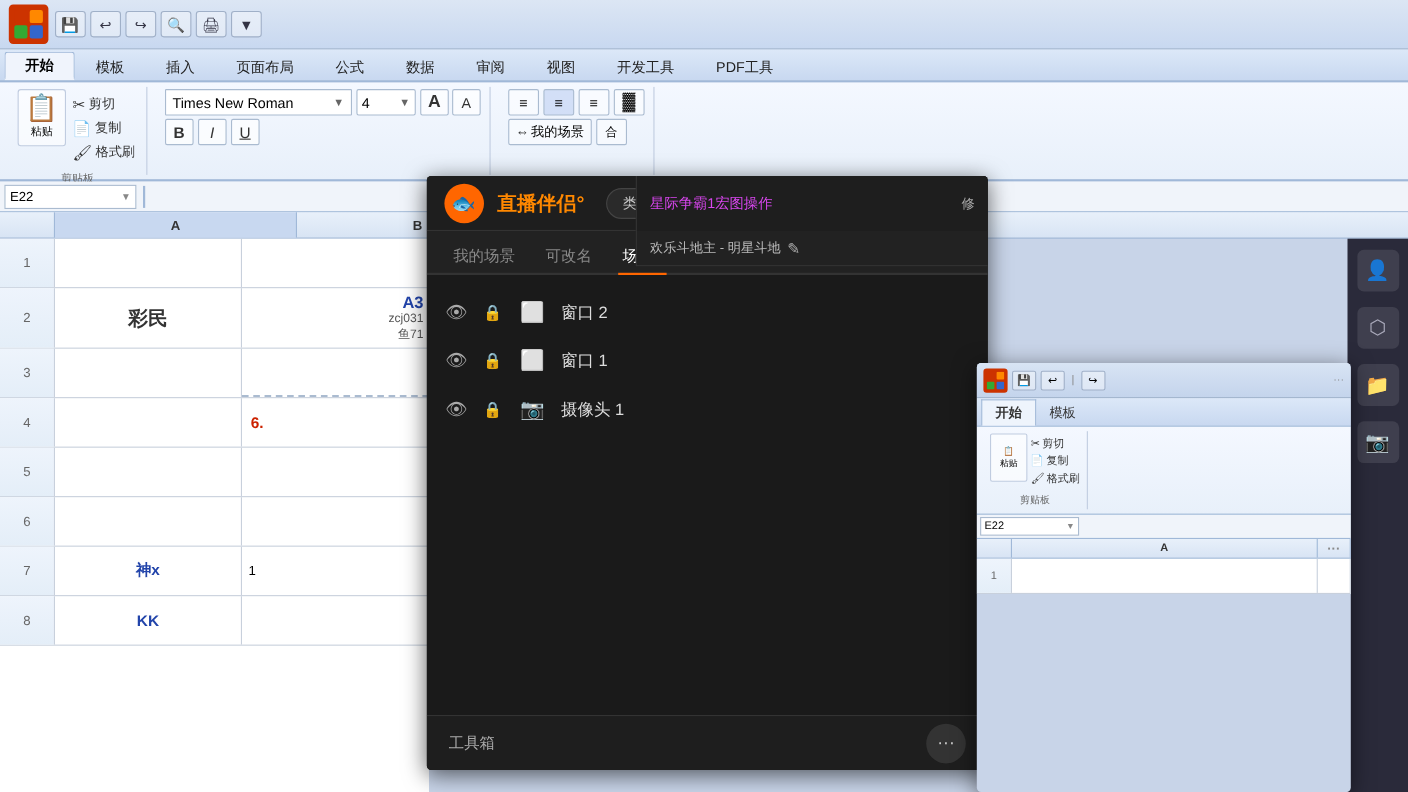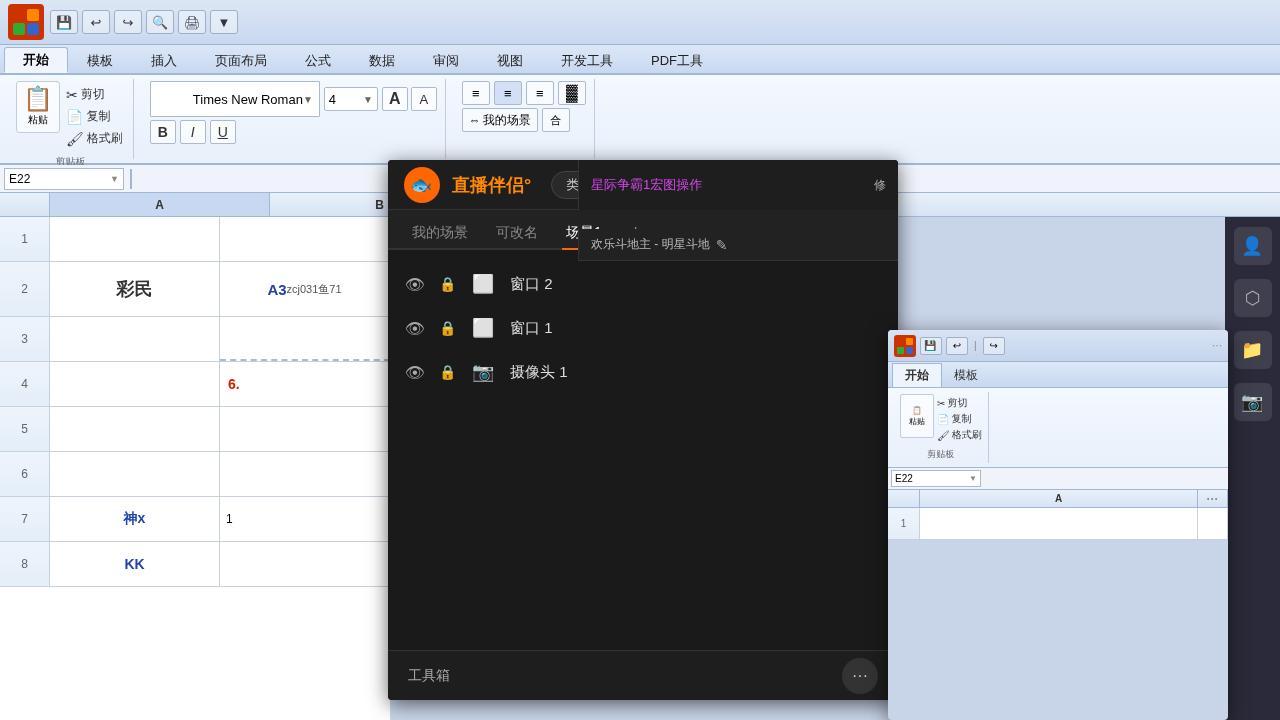--- a/index.html
+++ b/index.html
@@ -133,27 +133,27 @@
       display: flex; align-items: center; gap: 3px;
       font-size: 12px; color: #333; cursor: pointer;
       padding: 1px 2px;
       white-space: nowrap;
     }
 
     .small-ribbon-btn .icon { font-size: 14px; }
 
     
     .font-selector {
-      width: 170px; height: 36px;
+      width: 170px; height: 24px;
       border: 1px solid #aabbd0;
       border-radius: 1px;
       background: white;
       padding: 0 6px;
       font-size: 13px;
-      display: flex; align-items: center; justify-content: flex-end;
+      display: flex; align-items: center; justify-content: space-between;
       cursor: pointer;
     }
 
     .font-size-selector {
       width: 54px; height: 24px;
       border: 1px solid #aabbd0;
       border-radius: 2px;
       background: white;
       padding: 0 4px;
       font-size: 13px;
@@ -743,21 +743,21 @@
 
     <div class="ss-row">
       <div class="ss-row-num">1</div>
       <div class="ss-cell"></div>
       <div class="ss-cell col-b"></div>
     </div>
 
     <div class="ss-row" style="height:55px;">
       <div class="ss-row-num">2</div>
       <div class="ss-cell" style="font-size:18px;font-weight:bold;color:#333;">彩民</div>
-      <div class="ss-cell col-b" style="flex-direction:row;align-items:center;padding:2px 4px;font-size:12px;">
+      <div class="ss-cell col-b" style="flex-direction:column;align-items:flex-end;padding:2px 4px;font-size:12px;">
         <span style="color:#2244aa;font-weight:bold;font-size:15px;">A3</span>
         <span style="color:#555;font-size:11px;">zcj031</span>
         <span style="color:#555;font-size:11px;">鱼71</span>
       </div>
     </div>
 
     <div class="ss-row">
       <div class="ss-row-num">3</div>
       <div class="ss-cell"></div>
       <div class="ss-cell col-b" style="border-bottom:2px dashed #aabbd0;"></div>
@@ -811,21 +811,21 @@
         <span>▶</span>
       </div>
       <div class="obs-green-dot"></div>
     </div>
 
     <div style="position:absolute;top:0;right:0;width:320px;height:50px;background:#1e1e1e;border-left:1px solid #333;display:flex;align-items:center;padding:0 12px;gap:8px;">
       <span style="font-size:13px;color:#d946ef;flex:1;">星际争霸1宏图操作</span>
       <span style="font-size:12px;color:#aaa;cursor:pointer;">修</span>
     </div>
 
-    <div style="position:absolute;top:50px;right:0;width:320px;height:32px;background:#222;border-left:1px solid #333;border-bottom:1px solid #333;display:flex;align-items:center;padding:0 12px;gap:6px;margin-top:19px;">
+    <div style="position:absolute;top:50px;right:0;width:320px;height:32px;background:#222;border-left:1px solid #333;border-bottom:1px solid #333;display:flex;align-items:center;padding:0 12px;gap:6px;">
       <span style="font-size:12px;color:#bbb;">欢乐斗地主 - 明星斗地</span>
       <span style="font-size:14px;color:#aaa;cursor:pointer;">✎</span>
     </div>
 
     <div class="obs-tabs">
       <div class="obs-tab">我的场景</div>
       <div class="obs-tab">可改名</div>
       <div class="obs-tab active">场景1</div>
       <div class="obs-tab-add">+</div>
     </div>

